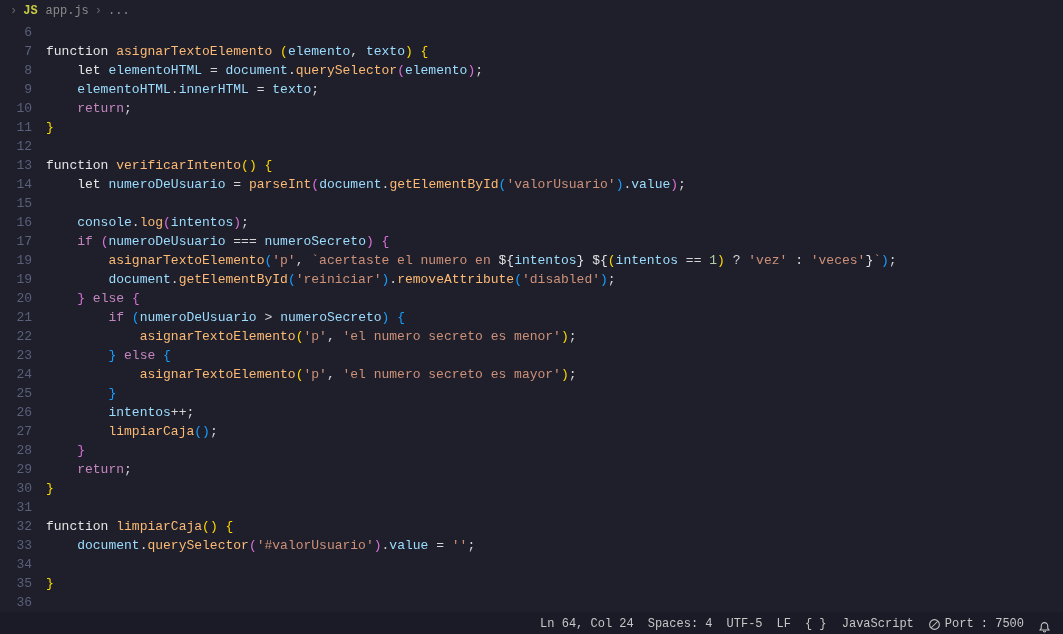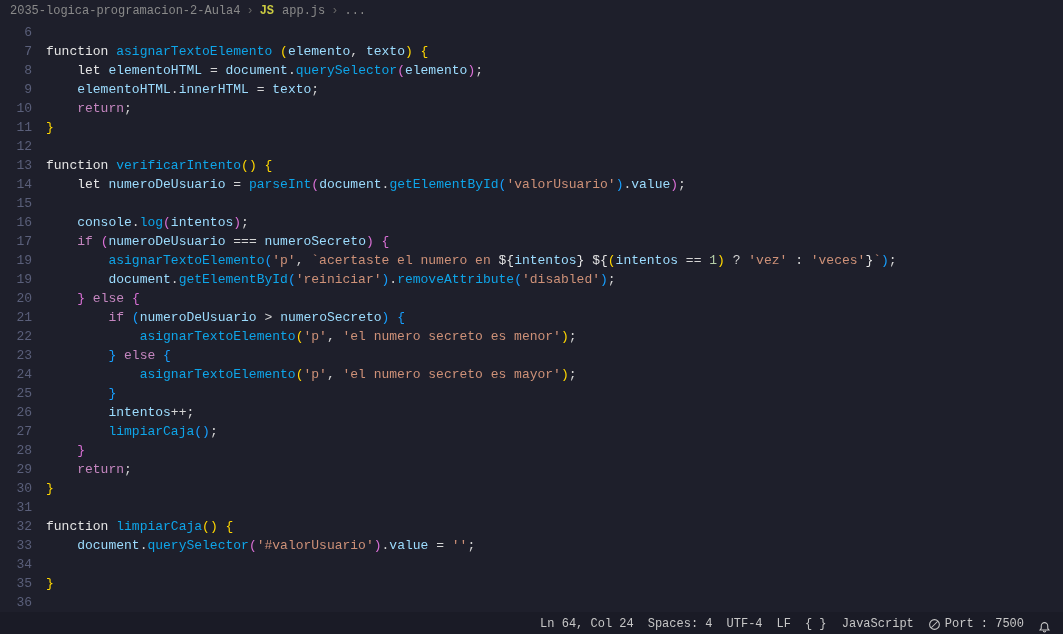--- a/index.html
+++ b/index.html
@@ -6,38 +6,37 @@
   .crumbs{height:22px;display:flex;align-items:center;gap:6px;padding:0 10px;color:#8a8a8a;font-size:12px;background:#1e1f2b;border-bottom:1px solid #1e1f2b}
   .crumbs .sep{color:#666}
   .crumbs .js{color:#cbcb41;font-weight:bold;margin-right:2px}
   .editor{display:flex;height:590px;overflow:hidden}
   .gutter{width:46px;text-align:right;color:#5a5f7a;padding-top:0;user-select:none}
   .gutter div{padding-right:14px;height:19px}
   .code{flex:1;white-space:pre;padding-top:0}
   .code .ln{height:19px}
   .kw{color:#e5e5e5}
   .kw2{color:#c586c0}
-  .fn{color:#0ea5e9}
+  .fn{color:#fdba74}
   .id{color:#9cdcfe}
   .str{color:#ce9178}
   .num{color:#b5cea8}
   .op{color:#d4d4d4}
   .pn{color:#d4d4d4}
   .br1{color:#ffd700}
   .br2{color:#da70d6}
   .br3{color:#179fff}
   .statusbar{position:absolute;left:0;right:0;bottom:0;height:22px;background:#1a1b26;color:#c7c7c7;display:flex;align-items:flex-end;justify-content:flex-end;gap:14px;padding:0 12px;font-size:12px}
   .statusbar .item{display:flex;align-items:center;gap:4px}
   .statusbar svg{width:13px;height:13px}
 </style>
 </head>
 <body>
 
 <div class="crumbs">
-  <span>2035-logica-programacion-2-Aula4</span>
   <span class="sep">›</span>
   <span class="js">JS</span>
   <span>app.js</span>
   <span class="sep">›</span>
   <span>...</span>
 </div>
 
 <div class="editor">
   <div class="gutter" id="gutter">
       <div>6</div>
@@ -72,21 +71,21 @@
       <div>35</div>
       <div>36</div>
       <div>37</div>
     </div>
   <div class="code" id="code"><div class="ln"></div><div class="ln"><span class="kw">function</span> <span class="fn">asignarTextoElemento</span> <span class="br1">(</span><span class="id">elemento</span><span class="pn">, </span><span class="id">texto</span><span class="br1">)</span> <span class="br1">{</span></div><div class="ln">    <span class="kw">let</span> <span class="id">elementoHTML</span> <span class="op">=</span> <span class="id">document</span><span class="pn">.</span><span class="fn">querySelector</span><span class="br2">(</span><span class="id">elemento</span><span class="br2">)</span><span class="pn">;</span></div><div class="ln">    <span class="id">elementoHTML</span><span class="pn">.</span><span class="id">innerHTML</span> <span class="op">=</span> <span class="id">texto</span><span class="pn">;</span></div><div class="ln">    <span class="kw2">return</span><span class="pn">;</span></div><div class="ln"><span class="br1">}</span></div><div class="ln"></div><div class="ln"><span class="kw">function</span> <span class="fn">verificarIntento</span><span class="br1">(</span><span class="br1">)</span> <span class="br1">{</span></div><div class="ln">    <span class="kw">let</span> <span class="id">numeroDeUsuario</span> <span class="op">=</span> <span class="fn">parseInt</span><span class="br2">(</span><span class="id">document</span><span class="pn">.</span><span class="fn">getElementById</span><span class="br3">(</span><span class="str">'valorUsuario'</span><span class="br3">)</span><span class="pn">.</span><span class="id">value</span><span class="br2">)</span><span class="pn">;</span></div><div class="ln"></div><div class="ln">    <span class="id">console</span><span class="pn">.</span><span class="fn">log</span><span class="br2">(</span><span class="id">intentos</span><span class="br2">)</span><span class="pn">;</span></div><div class="ln">    <span class="kw2">if</span> <span class="br2">(</span><span class="id">numeroDeUsuario</span> <span class="op">===</span> <span class="id">numeroSecreto</span><span class="br2">)</span> <span class="br2">{</span></div><div class="ln">        <span class="fn">asignarTextoElemento</span><span class="br3">(</span><span class="str">'p'</span><span class="pn">, </span><span class="str">`acertaste el numero en </span><span class="kw">${</span><span class="id">intentos</span><span class="kw">}</span><span class="str"> </span><span class="kw">${</span><span class="br1">(</span><span class="id">intentos</span> <span class="op">==</span> <span class="num">1</span><span class="br1">)</span> <span class="op">?</span> <span class="str">'vez'</span> <span class="op">:</span> <span class="str">'veces'</span><span class="kw">}</span><span class="str">`</span><span class="br3">)</span><span class="pn">;</span></div><div class="ln">        <span class="id">document</span><span class="pn">.</span><span class="fn">getElementById</span><span class="br3">(</span><span class="str">'reiniciar'</span><span class="br3">)</span><span class="pn">.</span><span class="fn">removeAttribute</span><span class="br3">(</span><span class="str">'disabled'</span><span class="br3">)</span><span class="pn">;</span></div><div class="ln">    <span class="br2">}</span> <span class="kw2">else</span> <span class="br2">{</span></div><div class="ln">        <span class="kw2">if</span> <span class="br3">(</span><span class="id">numeroDeUsuario</span> <span class="op">&gt;</span> <span class="id">numeroSecreto</span><span class="br3">)</span> <span class="br3">{</span></div><div class="ln">            <span class="fn">asignarTextoElemento</span><span class="br1">(</span><span class="str">'p'</span><span class="pn">, </span><span class="str">'el numero secreto es menor'</span><span class="br1">)</span><span class="pn">;</span></div><div class="ln">        <span class="br3">}</span> <span class="kw2">else</span> <span class="br3">{</span></div><div class="ln">            <span class="fn">asignarTextoElemento</span><span class="br1">(</span><span class="str">'p'</span><span class="pn">, </span><span class="str">'el numero secreto es mayor'</span><span class="br1">)</span><span class="pn">;</span></div><div class="ln">        <span class="br3">}</span></div><div class="ln">        <span class="id">intentos</span><span class="op">++</span><span class="pn">;</span></div><div class="ln">        <span class="fn">limpiarCaja</span><span class="br3">(</span><span class="br3">)</span><span class="pn">;</span></div><div class="ln">    <span class="br2">}</span></div><div class="ln">    <span class="kw2">return</span><span class="pn">;</span></div><div class="ln"><span class="br1">}</span></div><div class="ln"></div><div class="ln"><span class="kw">function</span> <span class="fn">limpiarCaja</span><span class="br1">(</span><span class="br1">)</span> <span class="br1">{</span></div><div class="ln">    <span class="id">document</span><span class="pn">.</span><span class="fn">querySelector</span><span class="br2">(</span><span class="str">'#valorUsuario'</span><span class="br2">)</span><span class="pn">.</span><span class="id">value</span> <span class="op">=</span> <span class="str">''</span><span class="pn">;</span></div><div class="ln"></div><div class="ln"><span class="br1">}</span></div><div class="ln"></div><div class="ln">  </div></div>
 </div>
 
 <div class="statusbar">
   <span class="item">Ln 64, Col 24</span>
   <span class="item">Spaces: 4</span>
-  <span class="item">UTF-4</span>
+  <span class="item">UTF-5</span>
   <span class="item">LF</span>
   <span class="item"><span>{ }</span>&nbsp;<span>JavaScript</span></span>
   <span class="item">
       <svg viewBox="0 0 16 16" fill="none" stroke="#c7c7c7" stroke-width="1.3">
         <circle cx="8" cy="8" r="6"></circle>
         <line x1="4" y1="12" x2="12" y2="4"></line>
       </svg>
       <span>Port : 7500</span>
     </span>
   <span class="item">

